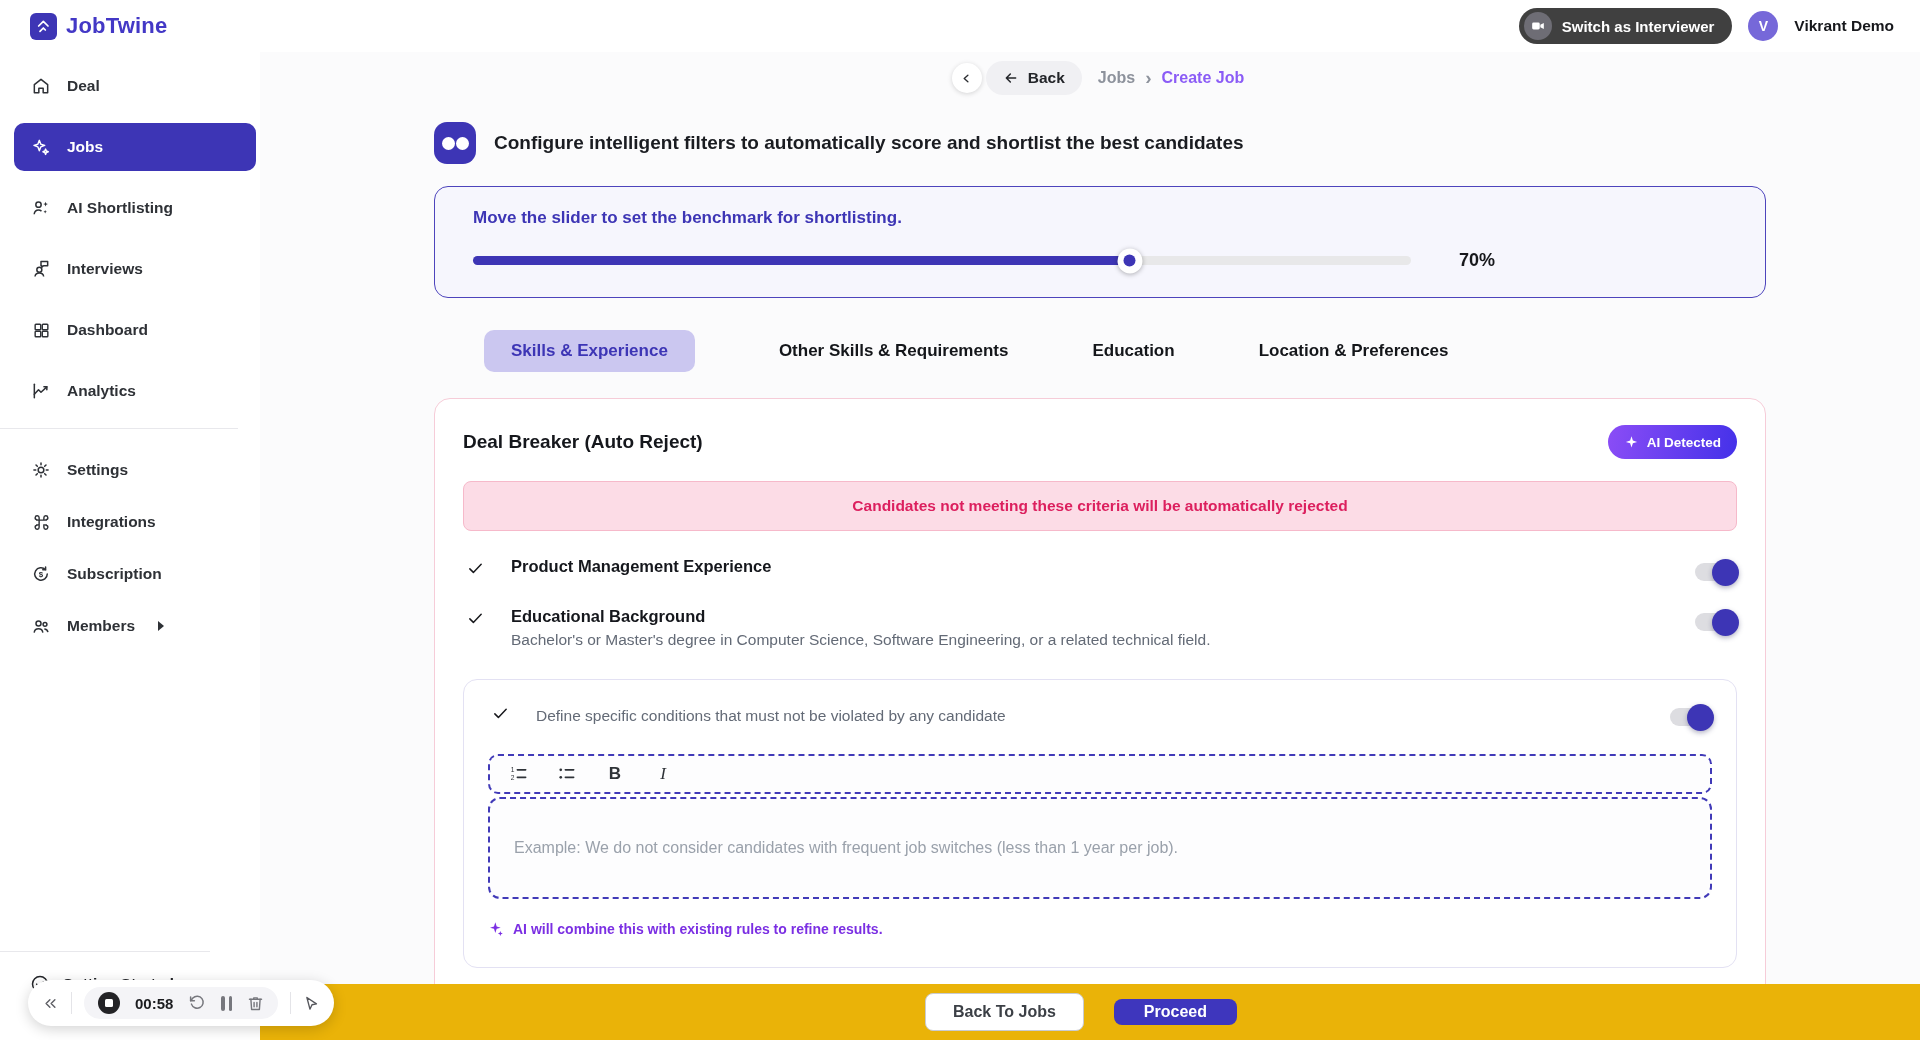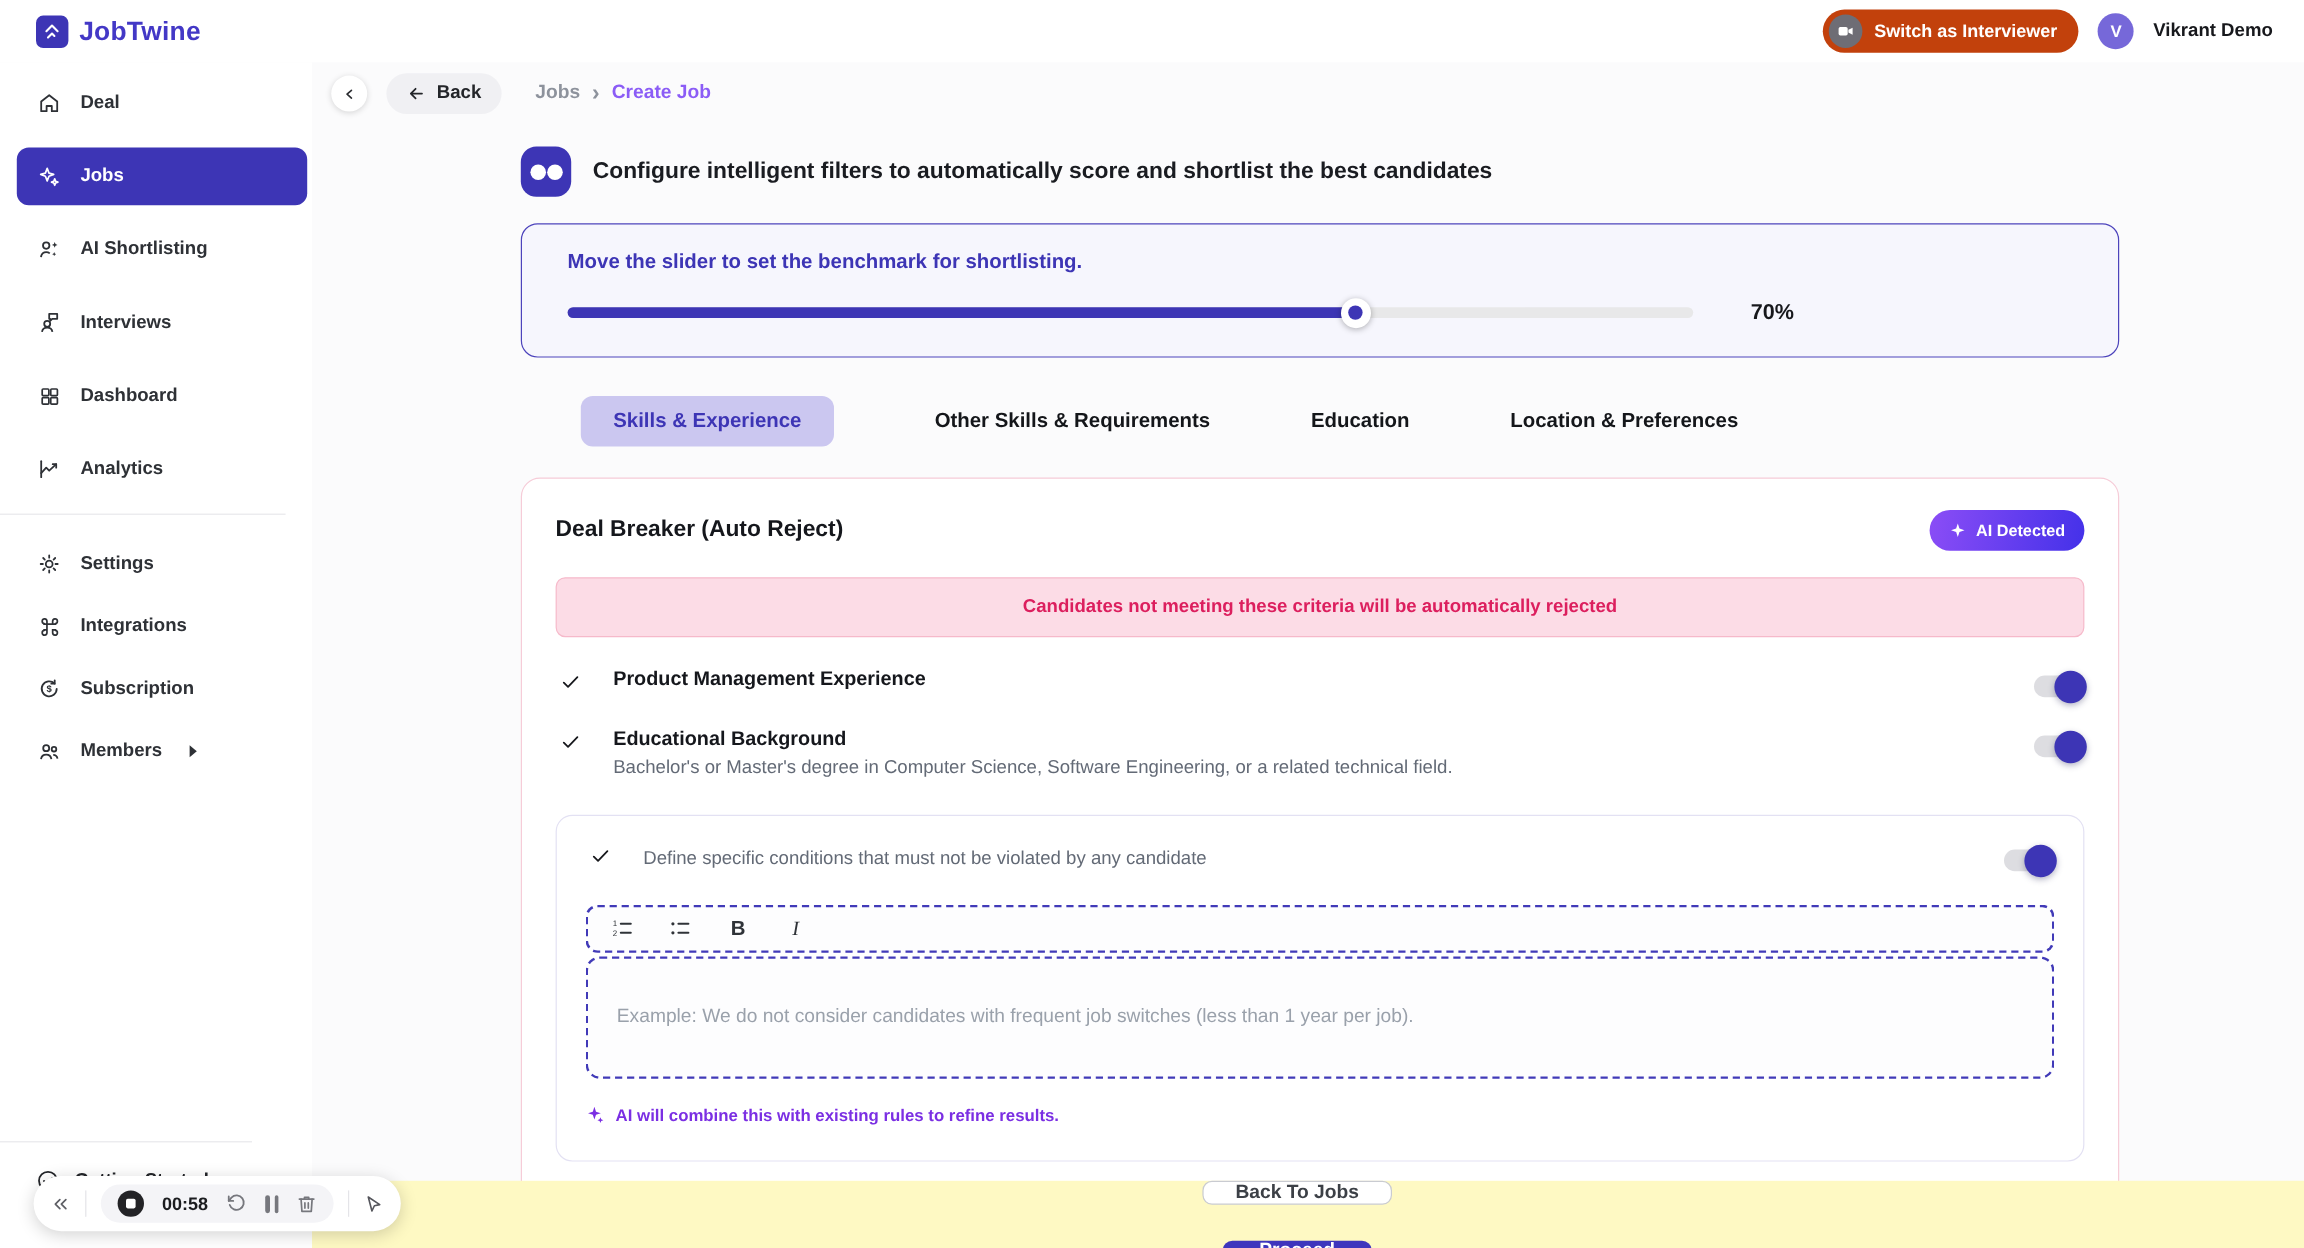--- a/index.html
+++ b/index.html
@@ -6,21 +6,21 @@
   html,body { width:1920px; height:1040px; overflow:hidden; }
   body { font-family:"Liberation Sans", sans-serif; background:#fbfbfd; position:relative; color:#17191d; }
   svg { display:block; }
 
   
   .header { position:absolute; top:0; left:0; right:0; height:52px; background:#fff; display:flex; align-items:center; z-index:30; }
   .brand { display:flex; align-items:center; gap:9px; margin-left:30px; }
   .brand-mark { width:27px; height:27px; border-radius:6px; background:#3d35b5; display:flex; align-items:center; justify-content:center; }
   .brand-name { font-size:22px; font-weight:700; color:#4338c6; letter-spacing:.2px; }
   .header-right { margin-left:auto; display:flex; align-items:center; gap:16px; margin-right:26px; }
-  .switch-btn { display:flex; align-items:center; gap:10px; background:#c2410c; border:none; border-radius:18px; height:36px; padding:0 18px 0 5px; cursor:pointer; }
+  .switch-btn { display:flex; align-items:center; gap:10px; background:#404040; border:none; border-radius:18px; height:36px; padding:0 18px 0 5px; cursor:pointer; }
   .switch-btn .cam { width:28px; height:28px; border-radius:50%; background:#6e6d75; display:flex; align-items:center; justify-content:center; }
   .switch-btn span { color:#fff; font-size:15px; font-weight:700; }
   .avatar { width:30px; height:30px; border-radius:50%; background:#7668d9; color:#fff; font-size:14px; font-weight:700; display:flex; align-items:center; justify-content:center; }
   .user-name { font-size:15.5px; font-weight:700; color:#17181c; }
 
   
   .sidebar { position:absolute; top:52px; left:0; width:260px; bottom:0; background:#fff; z-index:20; }
   .nav { padding-top:10px; }
   .nav-item { display:flex; align-items:center; gap:15px; height:48px; padding-left:30px; margin:0 4px 13px 0; font-size:15.5px; font-weight:600; color:#2e3136; cursor:pointer; }
   .nav-item .ic { width:22px; display:flex; justify-content:center; color:#2e3136; }
@@ -28,21 +28,21 @@
   .nav-item.active .ic { color:#fff; }
   .nav-item.compact { margin-bottom:6px; height:46px; }
   .nav-div { height:1px; background:#e8e8ec; margin:8px 22px 18px 0; }
   .caret-right { width:0; height:0; border-left:6px solid #2e3136; border-top:5px solid transparent; border-bottom:5px solid transparent; margin-left:8px; }
   .side-bottom { position:absolute; bottom:0; left:0; right:0; }
   .side-bottom .nav-div { margin:0 50px 22px 0; }
   .getting-started { display:flex; align-items:center; gap:12px; padding-left:30px; font-size:15.5px; font-weight:600; color:#232529; padding-bottom:46px; cursor:pointer; }
 
   
   .main { position:absolute; top:52px; left:260px; right:0; bottom:0; background:#fbfbfc; overflow:hidden; }
-  .crumb-row { display:flex; align-items:center; margin:6px 0 0 16px; height:40px; gap:16px; }
+  .crumb-row { display:flex; align-items:center; margin:6px 0 0 16px; height:40px; gap:4px;justify-content:center; }
   .collapse-btn { width:30px; height:30px; border-radius:50%; background:#fff; box-shadow:0 1px 5px rgba(0,0,0,.16); display:flex; align-items:center; justify-content:center; cursor:pointer; }
   .back-pill { display:flex; align-items:center; gap:9px; background:#f0f0f3; border:none; border-radius:17px; height:34px; padding:0 17px; font-size:15.5px; font-weight:600; color:#232529; cursor:pointer; }
   .crumbs { display:flex; align-items:center; gap:10px; margin-left:12px; font-size:16px; }
   .crumb-muted { color:#8d929c; font-weight:600; cursor:pointer; }
   .crumb-current { color:#8b5cf6; font-weight:700; }
 
   .content { width:1332px; margin-left:174px; }
 
   .config-row { display:flex; align-items:center; margin-top:24px; }
   .oo-icon { width:42px; height:42px; border-radius:13px; background:#3d35b5; display:flex; align-items:center; justify-content:center; gap:1px; }
@@ -85,21 +85,21 @@
 
   .editor-toolbar { margin-top:28px; border:2px dashed #413ab8; border-radius:10px; height:40px; display:flex; align-items:center; gap:26px; padding:0 18px; background:#fdfdfe; }
   .tool-btn { display:flex; align-items:center; justify-content:center; width:22px; height:22px; color:#2f3338; cursor:pointer; }
   .tool-b { font-size:17px; font-weight:800; }
   .tool-i { font-size:17px; font-style:italic; font-family:"Liberation Serif", serif; }
   .editor-area { margin-top:3px; border:2px dashed #413ab8; border-radius:12px; height:102px; display:flex; align-items:center; padding:0 24px; background:#fdfdfe; cursor:text; }
   .placeholder { color:#9aa1ab; font-size:16px; }
   .ai-note { display:flex; align-items:center; gap:9px; margin-top:22px; color:#7b2fe3; font-size:14px; font-weight:700; }
 
   
-  .footer { position:absolute; left:260px; right:0; bottom:0; height:56px; background:#fef9c3; display:flex; align-items:center; justify-content:flex-start; gap:30px; padding-right:18px; z-index:25;flex-direction:column; }
+  .footer { position:absolute; left:260px; right:0; bottom:0; height:56px; background:#eab308; display:flex; align-items:center; justify-content:center; gap:30px; padding-right:18px; z-index:25; }
   .btn-secondary { background:#fff; border:1.5px solid #c9cbd1; border-radius:8px; height:38px; padding:0 27px; font-size:16px; font-weight:600; color:#3c4046; cursor:pointer; font-family:inherit; }
   .btn-primary { background:#3e36bd; border:none; border-radius:8px; height:26px; padding:0 30px; font-size:16px; font-weight:700; color:#fff; cursor:pointer; font-family:inherit; }
 
   
   .recorder { position:absolute; left:28px; bottom:14px; height:46px; background:#fff; border-radius:23px; box-shadow:0 3px 14px rgba(0,0,0,.18); display:flex; align-items:center; padding:0 14px; gap:12px; z-index:40; }
   .rec-collapse { color:#5f6066; cursor:pointer; display:flex; }
   .rec-div { width:1px; height:22px; background:#e4e4e8; }
   .rec-group { display:flex; align-items:center; gap:15px; background:#f4f4f7; border-radius:16px; height:32px; padding:0 14px; }
   .rec-stop { width:22px; height:22px; border-radius:50%; background:#232326; display:flex; align-items:center; justify-content:center; cursor:pointer; }
   .rec-stop i { width:8px; height:8px; background:#fff; border-radius:1.5px; }

